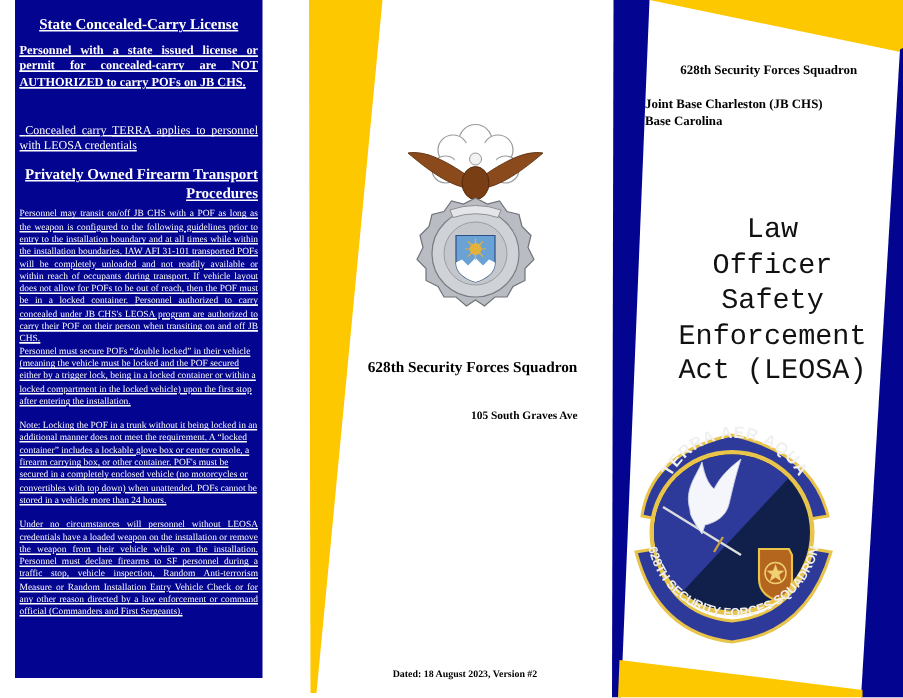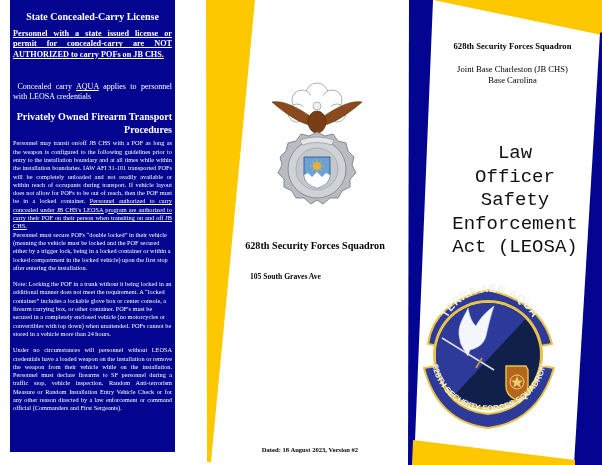--- a/index.html
+++ b/index.html
@@ -6,21 +6,21 @@
   body {
     width: 602px; height: 465px; position: relative; overflow: hidden;
     background: #ffffff;
     font-family: "Liberation Serif", "DejaVu Serif", serif;
   }
   
   .left-panel {
     position: absolute; left: 10px; top: 0; width: 165px; height: 452px;
     background: #03048f; color: #ffffff;
     box-sizing: border-box; padding: 10px 3px 0 3px;
-    font-size: 6.3px; line-height: 8.3px;
+    font-size: 6.3px; line-height: 8.3px; text-decoration: underline;
   }
   .lp-h1 {
     text-align: center; font-weight: bold; font-size: 10px; line-height: 12px;
     margin: 1px 0 6px 0;
   }
   .lp-warn {
     font-weight: bold; text-decoration: underline; font-size: 8.2px; line-height: 10.4px;
     text-align: justify; text-align-last: left; margin: 0 0 22px 0;
   }
   .lp-only { font-size: 8px; line-height: 9.6px; text-align: justify; margin: 0 0 10px 0; }
@@ -35,36 +35,36 @@
   .lp-p.left { text-align: left; }
 
   
   .mid-wedge { position: absolute; left: 0; top: 0; width: 602px; height: 465px; pointer-events: none; }
   .badge-wrap { position: absolute; left: 270px; top: 80px; width: 94px; height: 135px; }
   .mid-org {
     position: absolute; left: 230px; top: 240px; width: 170px; text-align: center;
     font-weight: bold; font-size: 10.2px; color: #000;
   }
   .mid-addr {
-    position: absolute; left: 250px; top: 270px; width: 135px; text-align: left;
+    position: absolute; left: 250px; top: 270px; width: 135px; text-align: right;
     font-weight: bold; font-size: 7.6px; line-height: 14px; color: #000;
   }
   .mid-date {
     position: absolute; left: 230px; top: 446px; width: 160px; text-align: center;
     font-weight: bold; font-size: 6.6px; color: #000;
   }
 
   
   .rp-org {
     position: absolute; left: 430px; top: 41px; width: 165px; text-align: center;
     font-weight: bold; font-size: 8.6px; color: #000;
   }
   .rp-base {
-    position: absolute; left: 430px; top: 64px; width: 165px; text-align: center;
-    font-weight: normal; font-size: 8.6px; line-height: 11px; color: #000;
+    position: absolute; left: 430px; top: 64px; width: 165px; 
+    font-weight: bold; font-size: 8.6px; line-height: 11px; color: #000;
   }
   .rp-title {
     position: absolute; left: 440px; top: 142px; width: 150px; text-align: center;
     font-size: 19px; line-height: 23.5px; color: #111; font-family: Liberation Mono, monospace;
   }
   .emblem-wrap { position: absolute; left: 420px; top: 282px; width: 140px; height: 150px; }
 </style>
 </head>
 <body>
 
@@ -77,21 +77,21 @@
   <polygon points="433,0 602,0 602,35" fill="#fdc800"></polygon>
 
   <polygon points="600,33 602,32 602,465 574,465" fill="#03048f"></polygon>
 
   <polygon points="413,440 575,460 575,465 412,465" fill="#fdc800"></polygon>
 </svg>
 
 <div class="left-panel">
   <div class="lp-h1">State Concealed-Carry License</div>
   <div class="lp-warn">Personnel with a state issued license or permit for concealed-carry are NOT AUTHORIZED to carry POFs on JB CHS.</div>
-  <div class="lp-only">&nbsp;<span>Concealed carry </span><u>AQUA</u><span> applies to personnel with LEOSA credentials</span></div>
+  <div class="lp-only">&nbsp;<span>Concealed carry </span><u>TERRA</u><span> applies to personnel with LEOSA credentials</span></div>
   <div class="lp-h2">Privately Owned Firearm Transport Procedures</div>
   <p class="lp-p"><span>Personnel may transit on/off JB CHS with a POF as long as the weapon is configured to the following guidelines prior to  entry to the installation boundary and at all times while within the installation boundaries. IAW AFI 31-101 transported POFs will be completely unloaded and not readily available or within reach of occupants during transport. If vehicle layout does not allow for POFs to be out of reach, then the POF must be in a locked container.  </span><span class="ul">Personnel authorized to carry concealed under JB CHS's LEOSA program are authorized to carry their POF on their person when transiting on and off JB CHS.</span></p>
   <p class="lp-p left">Personnel must secure POFs “double locked” in their vehicle (meaning the vehicle must be locked and the POF secured either by a trigger lock, being in a locked container or within a locked compartment in the locked vehicle) upon the first stop after entering the installation.</p>
   <p class="lp-p gap left">Note:  Locking the POF in a trunk without it being locked in an additional manner does not meet the requirement. A “locked container” includes a lockable glove box or center console, a firearm carrying box, or other container. POF's must be secured in a completely enclosed vehicle (no motorcycles or convertibles with top down) when unattended.  POFs cannot be stored in a vehicle more than 24 hours.</p>
   <p class="lp-p gap">Under no circumstances will personnel without LEOSA credentials have a loaded weapon on the installation or remove the weapon from their vehicle while on the installation. Personnel must declare firearms to SF personnel during a traffic stop, vehicle inspection, Random Anti-terrorism Measure or Random Installation Entry Vehicle Check or for any other reason directed by a law enforcement  or command official (Commanders and First Sergeants).</p>
 </div>
 
 <div class="badge-wrap">
   <svg viewBox="0 0 94 135" width="94" height="135">
 

